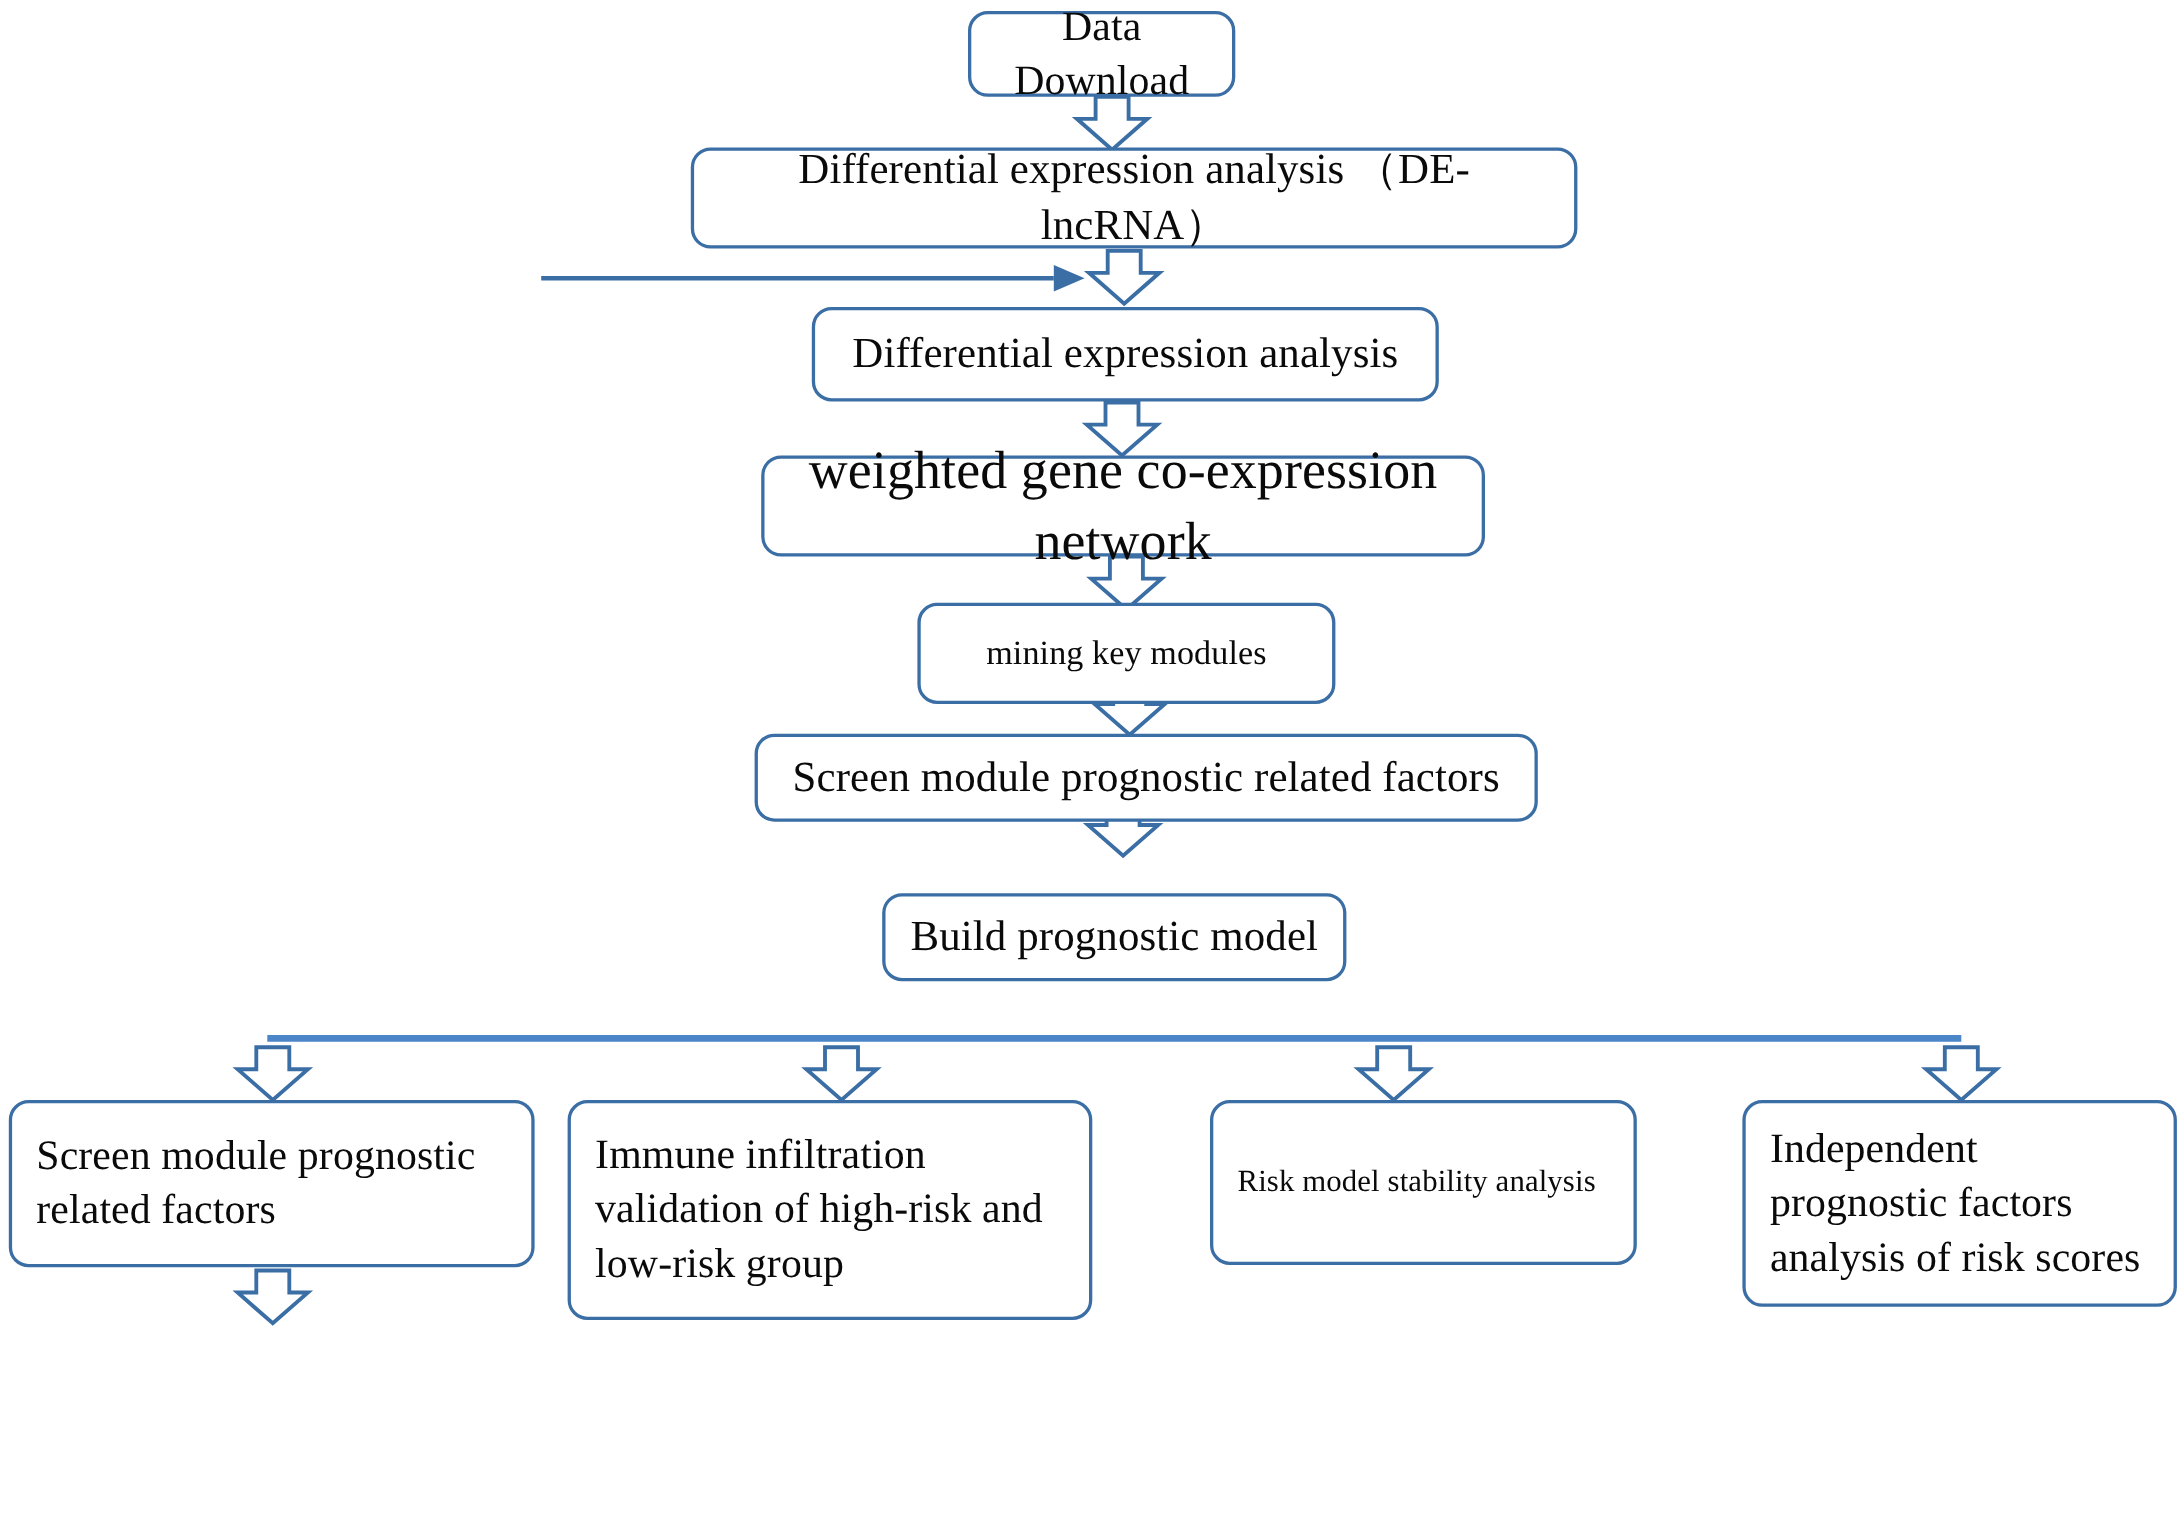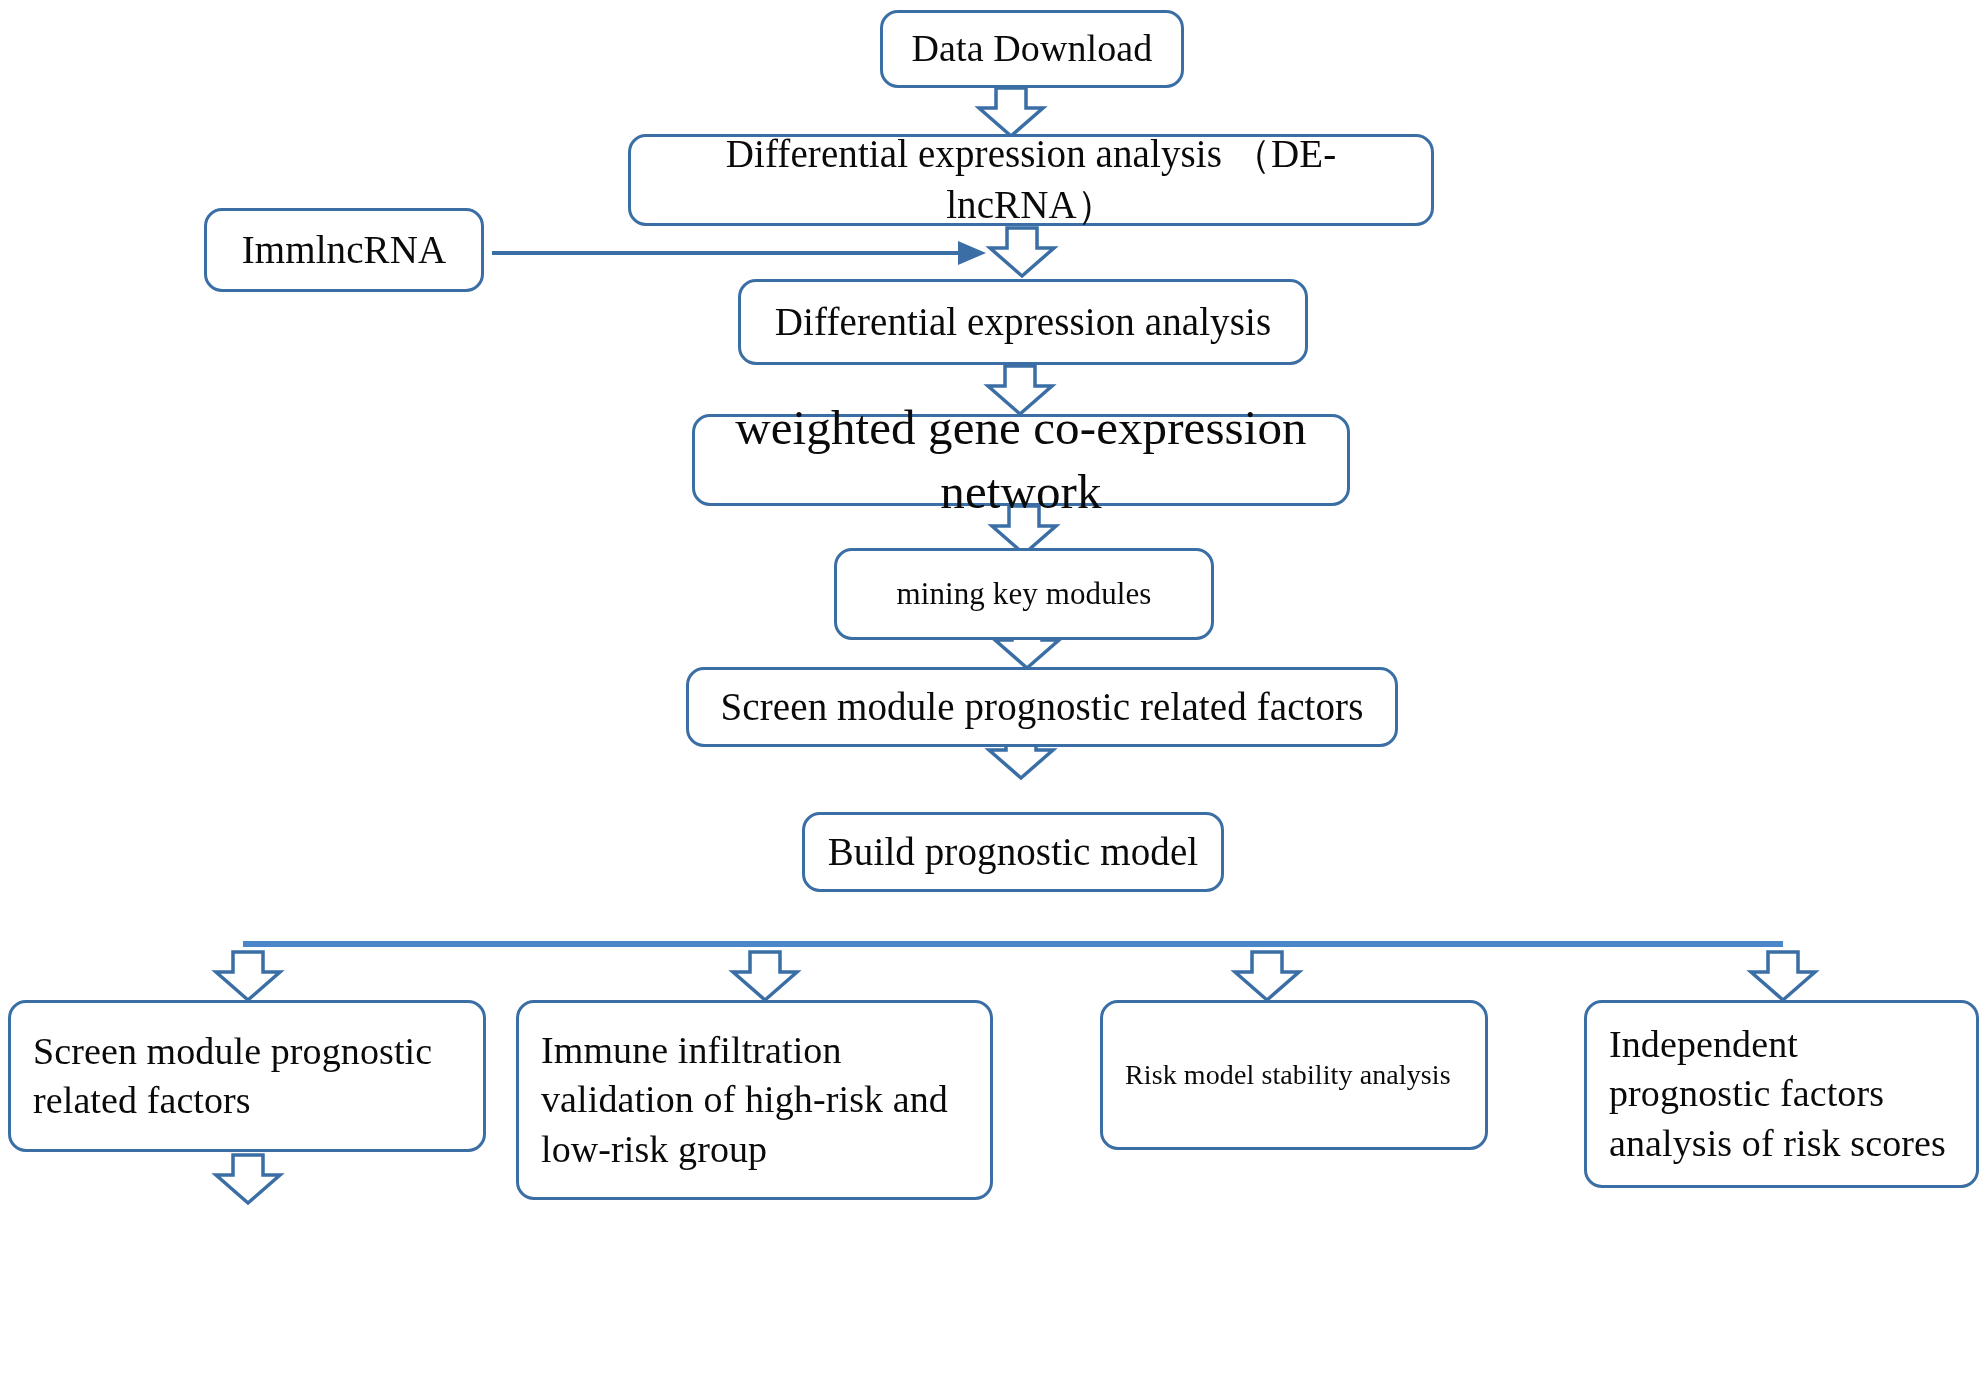--- a/index.html
+++ b/index.html
@@ -103,31 +103,28 @@
     <line class="connline" x1="243" y1="944" x2="1783" y2="944"></line>
 
     <polygon class="blockarrow" points="233,952 263,952 263,972 280,972 248,1000 216,972 233,972"></polygon>
     <polygon class="blockarrow" points="750,952 780,952 780,972 797,972 765,1000 733,972 750,972"></polygon>
     <polygon class="blockarrow" points="1252,952 1282,952 1282,972 1299,972 1267,1000 1235,972 1252,972"></polygon>
     <polygon class="blockarrow" points="1768,952 1798,952 1798,972 1815,972 1783,1000 1751,972 1768,972"></polygon>
 
     <polygon class="blockarrow" points="233,1155 263,1155 263,1175 280,1175 248,1203 216,1175 233,1175"></polygon>
   </svg>
 
-  <div class="node center" style="left:880px; top:10px; width:304px; height:78px; font-size:38px;">
+  <div class="node center" style="left:880px; top:10px; width:243px; height:78px; font-size:38px;">
     <span>Data Download</span>
   </div>
 
   <div class="node center" style="left:628px; top:134px; width:806px; height:92px; font-size:39px;">
     <span>Differential expression analysis （DE-lncRNA）</span>
   </div>
 
-  <div class="node center" style="left:204px; top:208px; width:280px; height:84px; font-size:39px;">
-    <span>ImmlncRNA</span>
-  </div>
 
   <div class="node center" style="left:738px; top:279px; width:570px; height:86px; font-size:39px;">
     <span>Differential expression analysis</span>
   </div>
 
   <div class="node center" style="left:692px; top:414px; width:658px; height:92px; font-size:49px;">
     <span>weighted gene co-expression network</span>
   </div>
 
   <div class="node center" style="left:834px; top:548px; width:380px; height:92px; font-size:31px;">

